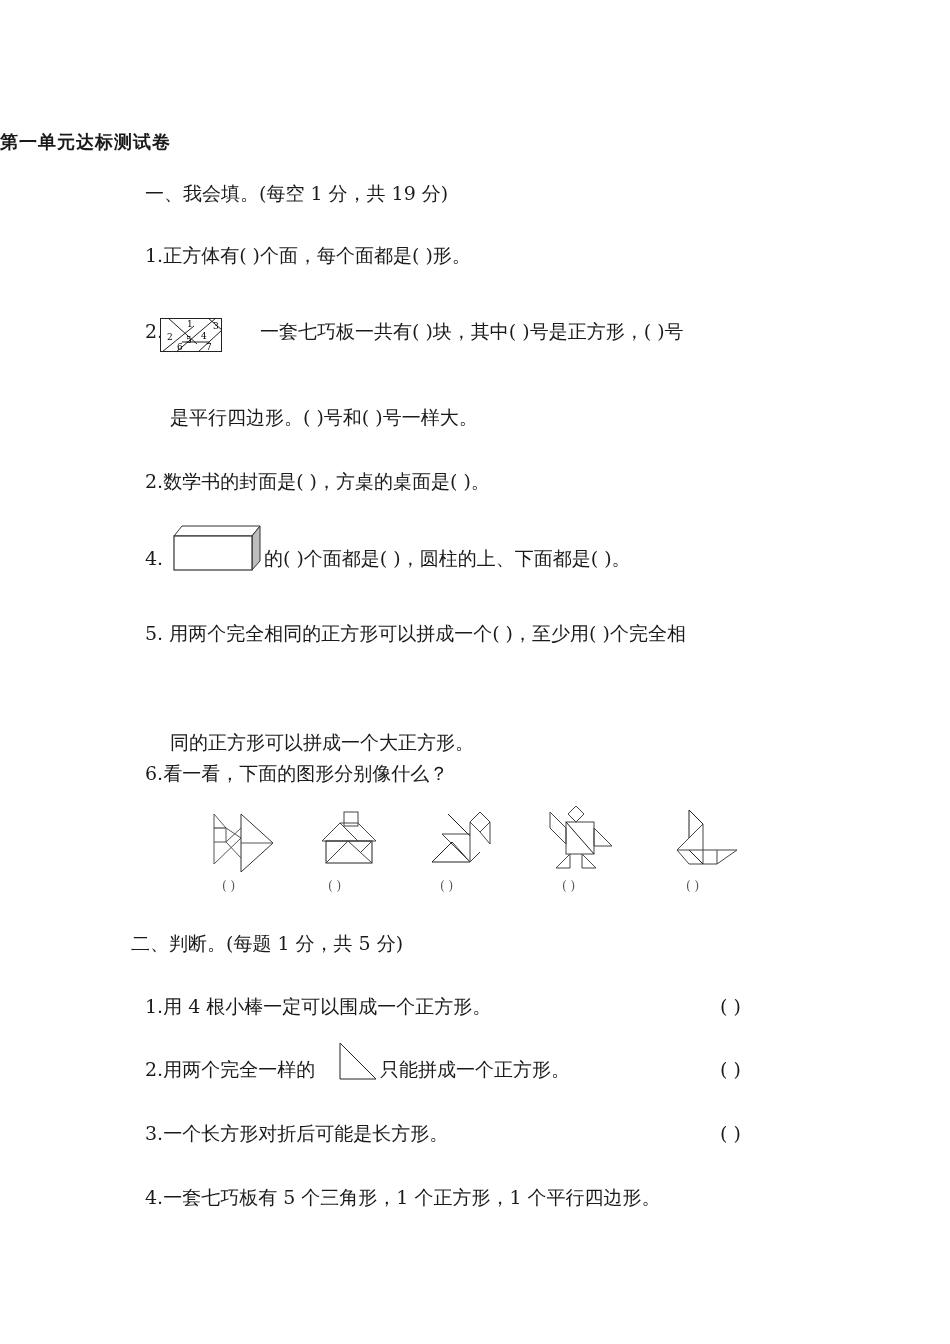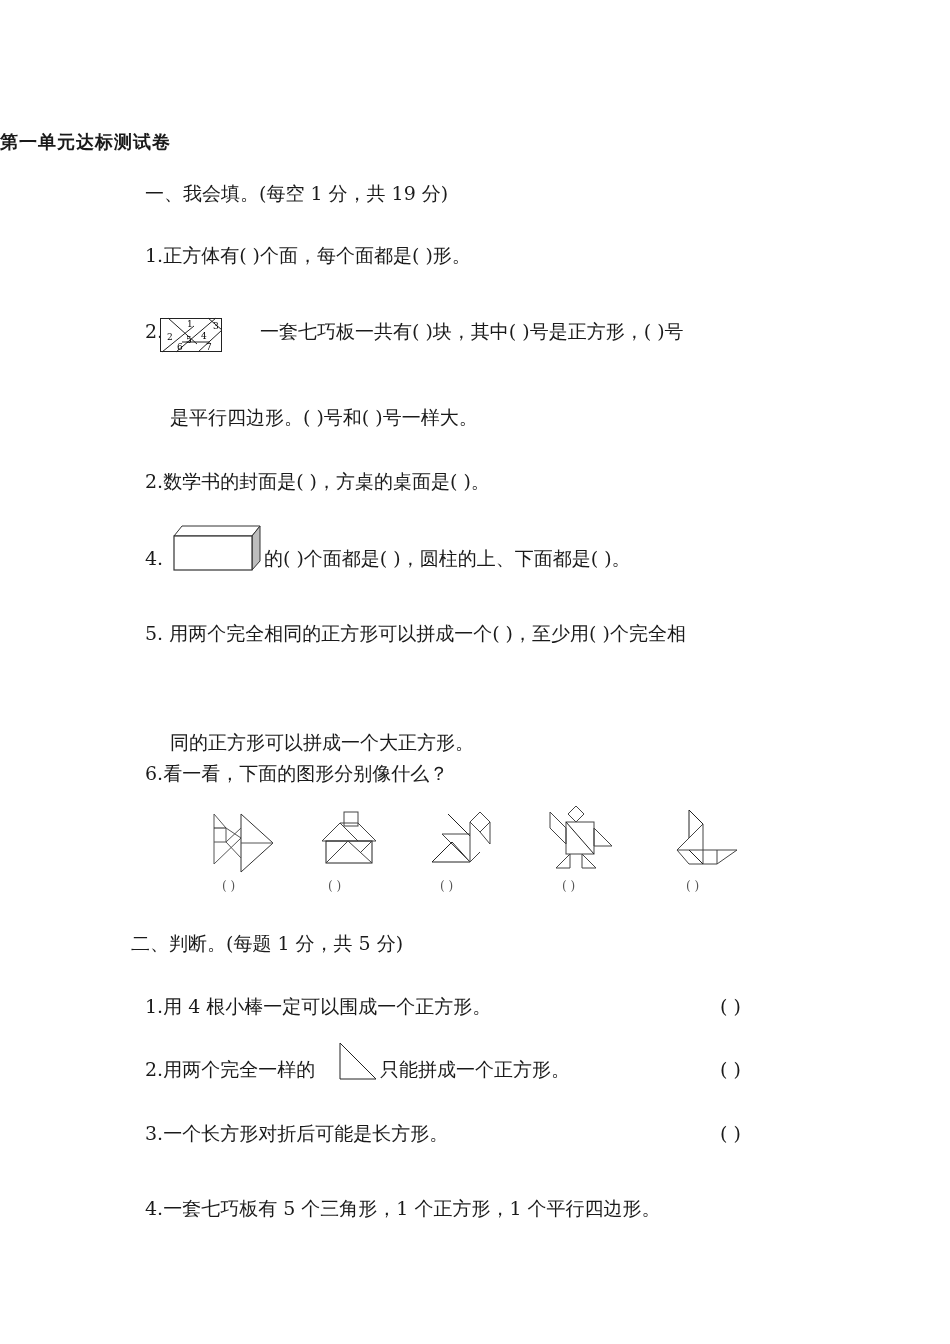--- a/index.html
+++ b/index.html
@@ -133,13 +133,13 @@
 <div class="abs line" style="left:145px;top:1056px;">2.用两个完全一样的</div>
 <svg style="left:339px;top:1042px;" width="38" height="38" viewBox="0 0 38 38">
   <polygon points="1,1 1,37 37,37" fill="#fff" stroke="#222" stroke-width="1"></polygon>
 </svg>
 <div class="abs line" style="left:380px;top:1056px;">只能拼成一个正方形。</div>
 <div class="judge line" style="top:1056px;">(   )</div>
 
 <div class="abs line" style="left:145px;top:1120px;">3.一个长方形对折后可能是长方形。</div>
 <div class="judge line" style="top:1120px;">(   )</div>
 
-<div class="abs line" style="left:145px;top:1184px;margin-top:11px;">4.一套七巧板有 5 个三角形，1 个正方形，1 个平行四边形。</div>
+<div class="abs line" style="left:145px;top:1184px;">4.一套七巧板有 5 个三角形，1 个正方形，1 个平行四边形。</div>
 
 </body></html>

